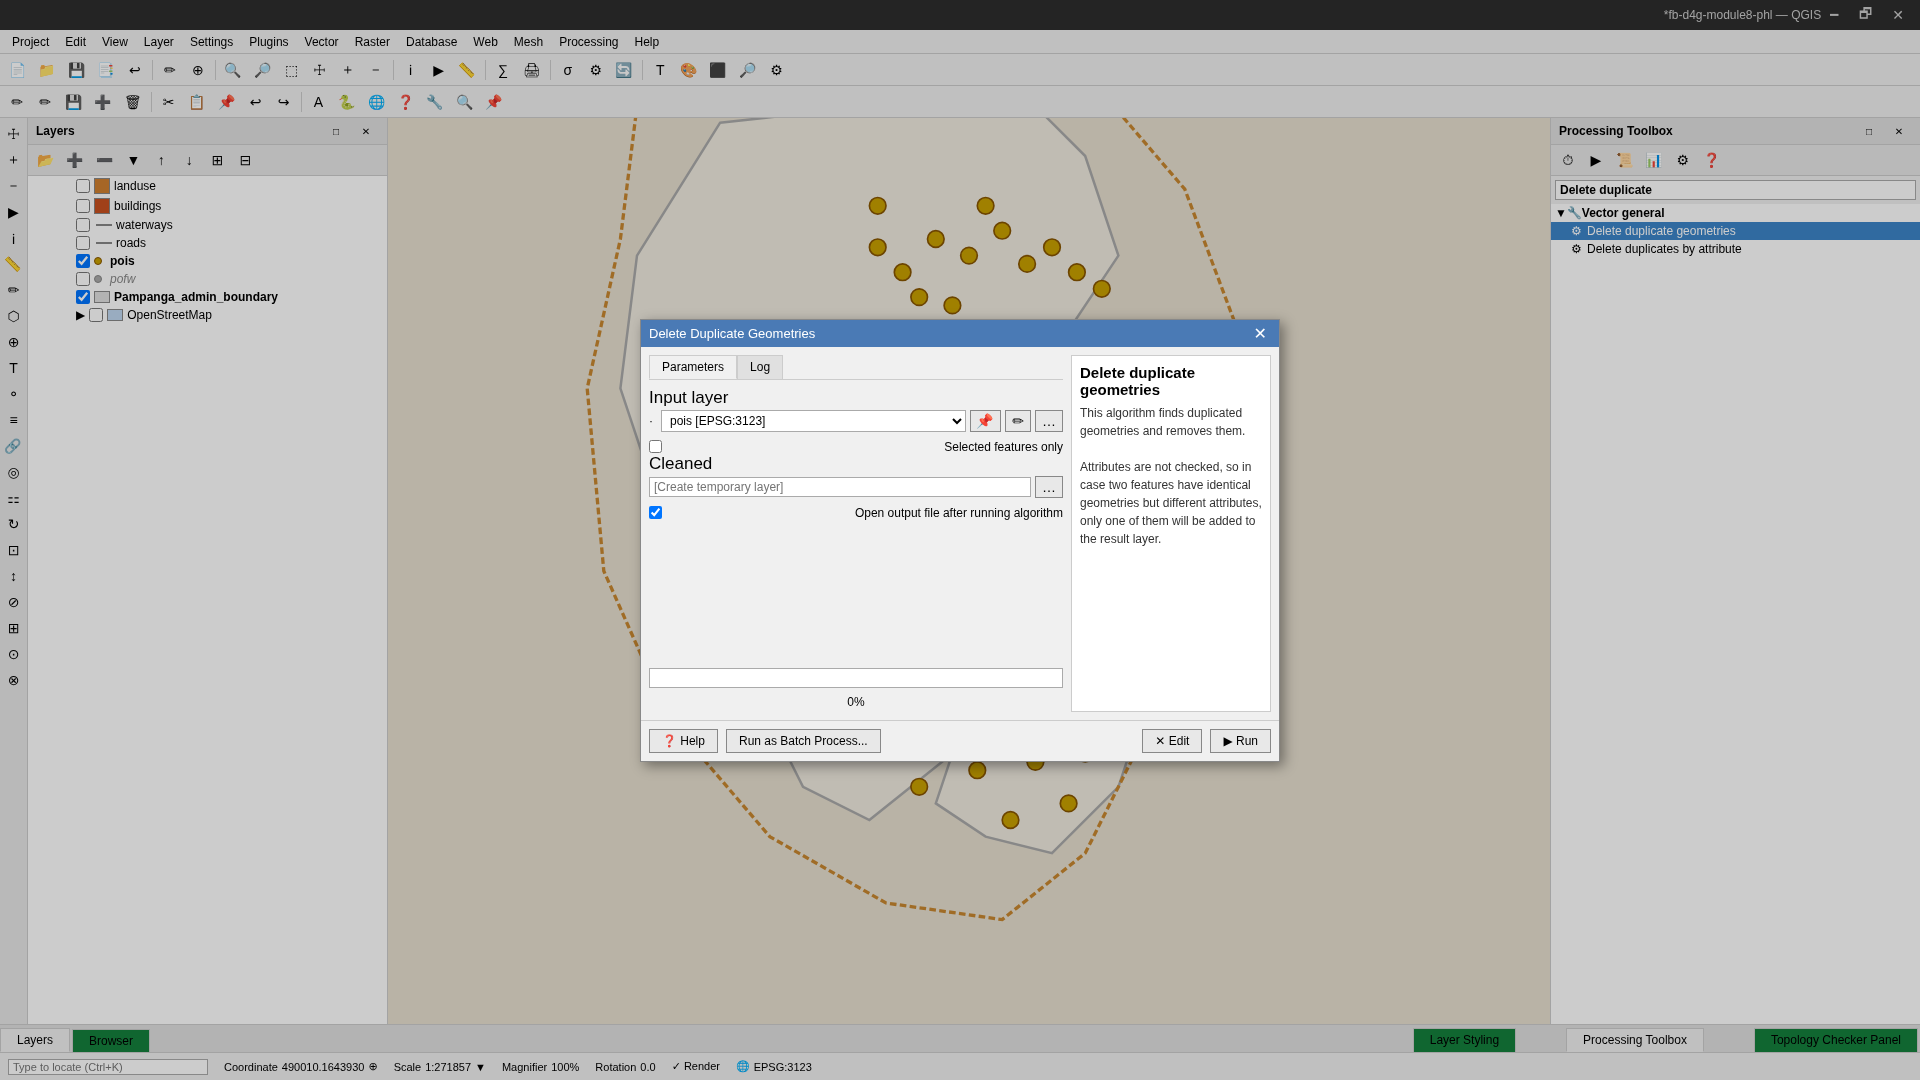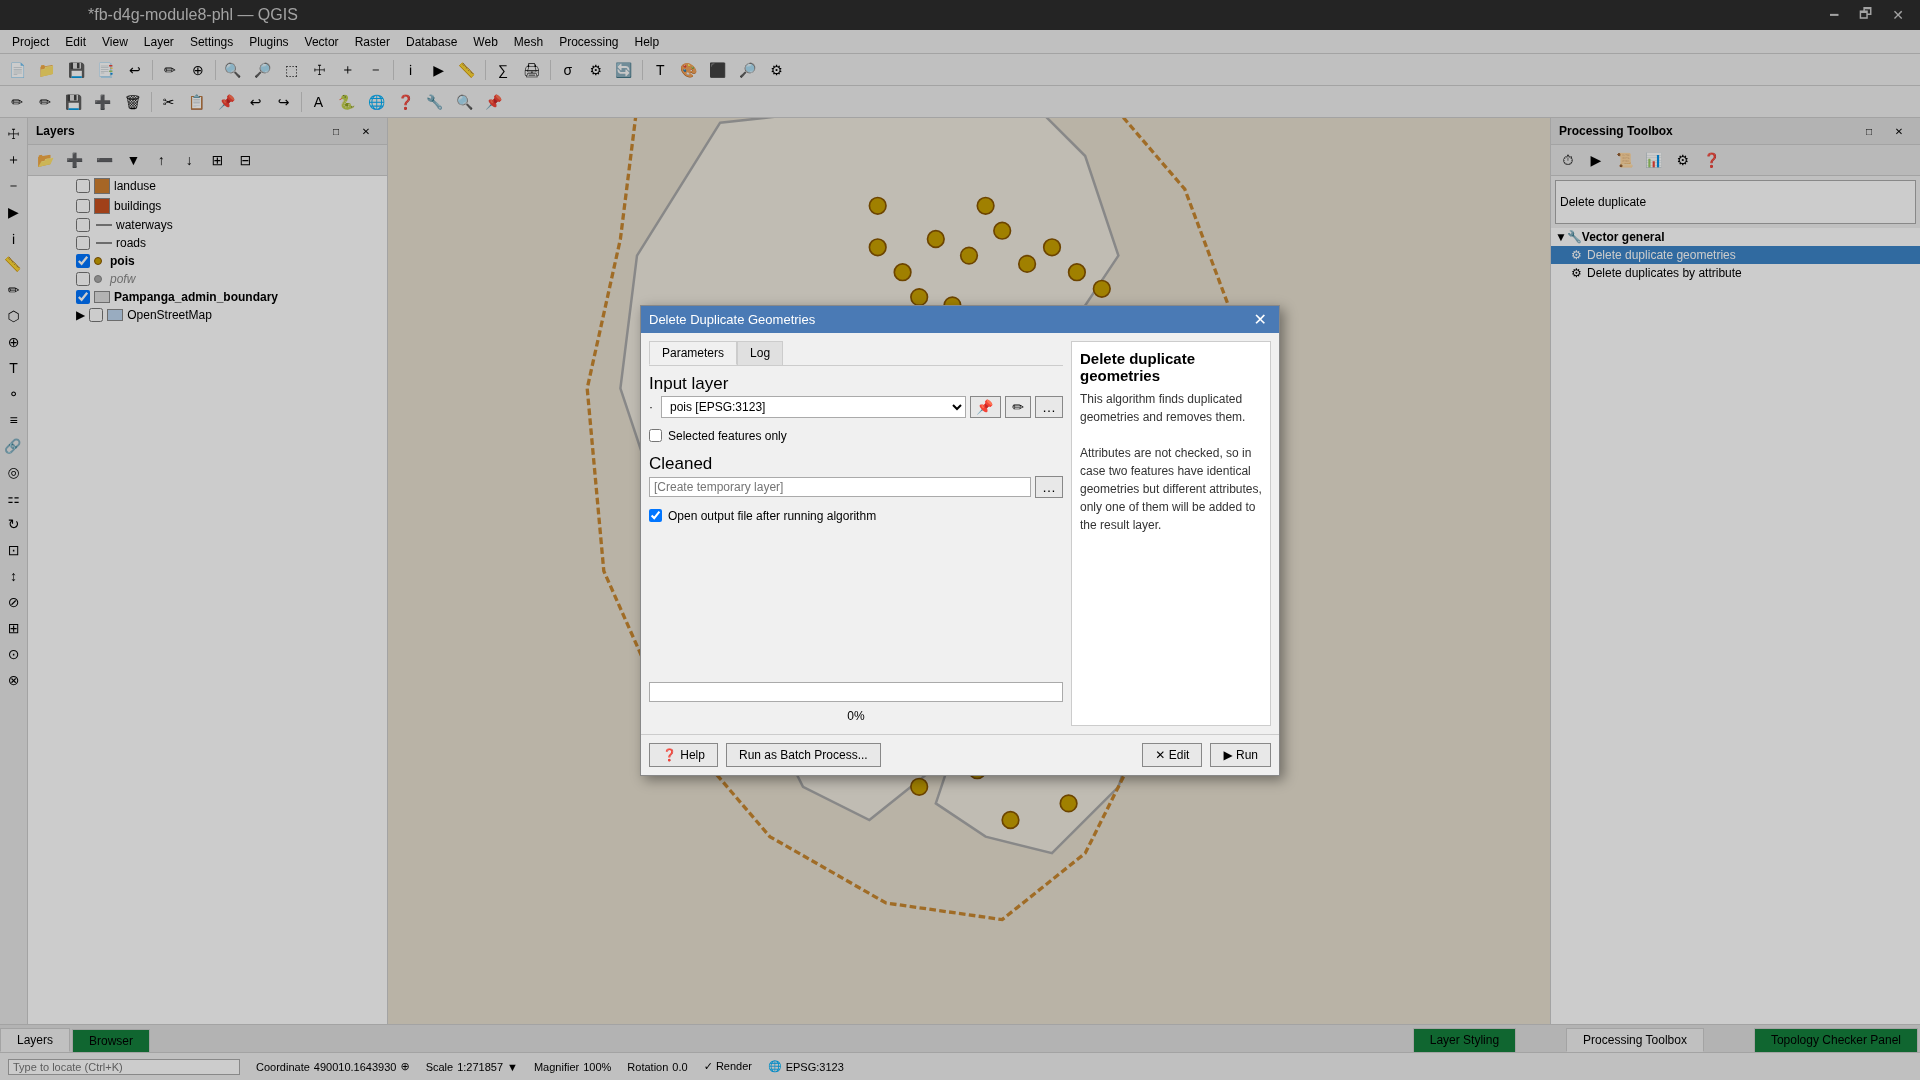--- a/index.html
+++ b/index.html
@@ -1,20 +1,20 @@
 <!DOCTYPE html>
 <html><head>
   <meta charset="utf-8">
   <style>
     * { box-sizing: border-box; margin: 0; padding: 0; }
     body { font-family: 'Segoe UI', Arial, sans-serif; font-size: 12px; background: #3c3c3c; color: #000; overflow: hidden; width: 1920px; height: 1080px; }
 
     
     #titlebar { background: #2d2d2d; color: #ccc; height: 30px; display: flex; align-items: center; justify-content: space-between; padding: 0 8px; }
-    #titlebar-title { flex: 1; text-align: left; font-size: 16px; }
+    #titlebar-title { flex: 1; text-align: right; font-size: 12px; }
     #titlebar-controls { display: flex; gap: 4px; }
     .titlebar-btn { background: none; border: none; color: #ccc; cursor: pointer; padding: 2px 8px; font-size: 14px; }
 
     
     #menubar { background: #f0f0f0; height: 24px; display: flex; align-items: center; padding: 0 4px; border-bottom: 1px solid #ccc; }
     .menu-item { padding: 2px 8px; cursor: pointer; font-size: 12px; }
 
     
     .toolbar { background: #f0f0f0; height: 32px; display: flex; align-items: center; padding: 0 4px; border-bottom: 1px solid #ccc; gap: 2px; }
     .tb-btn { background: none; border: 1px solid transparent; cursor: pointer; padding: 2px 4px; font-size: 14px; min-width: 26px; height: 26px; display: flex; align-items: center; justify-content: center; }
@@ -68,21 +68,21 @@
     #dialog-right { width: 200px; background: #fff; border: 1px solid #ccc; padding: 8px; font-size: 12px; }
     .dialog-tabs { display: flex; border-bottom: 1px solid #ccc; margin-bottom: 8px; }
     .dialog-tab { padding: 4px 12px; cursor: pointer; background: #e0e0e0; border: 1px solid #ccc; border-bottom: none; font-size: 12px; }
     .dialog-tab.active { background: #f0f0f0; border-bottom: 1px solid #f0f0f0; }
     .form-group { margin-bottom: 8px; }
     .form-label { font-size: 17px; margin-bottom: 2px; display: block; }
     .form-row { display: flex; align-items: center; gap: 4px; }
     .form-select { flex: 1; padding: 2px 4px; font-size: 12px; border: 1px solid #aaa; background: #fff; }
     .form-input { flex: 1; padding: 2px 4px; font-size: 12px; border: 1px solid #aaa; background: #fff; color: #888; }
     .form-btn { padding: 2px 6px; font-size: 14px; border: 1px solid #888; background: #e8e8e8; cursor: pointer; }
-    .form-checkbox { display: flex; align-items: center; gap: 6px; font-size: 12px; margin: 11px 0; }
+    .form-checkbox { display: flex; align-items: center; gap: 17px; font-size: 12px; margin: 0 0; justify-content: space-between; }
     .progress-bar { height: 20px; background: #fff; border: 1px solid #aaa; margin: 4px 0; }
     .progress-fill { height: 100%; width: 0%; background: #4a7ab5; }
     .progress-text { text-align: center; font-size: 12px; line-height: 20px; }
     #dialog-footer { display: flex; padding: 8px; gap: 8px; border-top: 1px solid #ccc; align-items: center; }
     .dialog-action-btn { padding: 4px 12px; font-size: 12px; border: 1px solid #888; background: #e8e8e8; cursor: pointer; display: flex; align-items: center; gap: 4px; }
     .dialog-action-btn.primary { background: #e8e8e8; }
     .spacer { flex: 1; }
     #dialog-title-text { font-size: 15px; font-weight: bold; margin-bottom: 6px; }
     #dialog-desc { font-size: 12px; line-height: 1.5; color: #333; }
 
@@ -314,21 +314,21 @@
     </div>
     <div id="processing-toolbar">
       <button class="tb-btn">⏱</button>
       <button class="tb-btn">▶</button>
       <button class="tb-btn">📜</button>
       <button class="tb-btn">📊</button>
       <button class="tb-btn">⚙</button>
       <button class="tb-btn">❓</button>
     </div>
     <div style="padding:4px;">
-      <input type="text" id="processing-search" value="Delete duplicate" style="width: 100%; padding: 14px 4px; font-size: 12px; border: 1px solid rgb(170, 170, 170);" placeholder="Delete duplicate">
+      <input type="text" id="processing-search" value="Delete duplicate" style="width: 100%; padding: 2px 4px; font-size: 12px; border: 1px solid rgb(170, 170, 170); font-weight: bold;" placeholder="Delete duplicate">
     </div>
     <div id="processing-tree">
       <div class="tree-item tree-group">
         <span>▼ </span>
         <span>🔧 </span>
         <span>Vector general</span>
       </div>
       <div class="tree-item tree-indent selected">
         <span style="width:16px;display:inline-block;">⚙</span>
         <span>Delete duplicate geometries</span>
@@ -345,21 +345,21 @@
   <div class="bottom-tab active">Layers</div>
   <div class="bottom-tab">Browser</div>
   <div style="margin-left:auto;display:flex;gap:48px;">
     <div class="bottom-tab">Layer Styling</div>
     <div class="bottom-tab active">Processing Toolbox</div>
     <div class="bottom-tab">Topology Checker Panel</div>
   </div>
 </div>
 
 <div id="statusbar">
-  <input type="text" id="statusbar-search" style="width: 232px; padding: 1px 4px; font-size: 11px; border: 1px solid rgb(170, 170, 170);" placeholder="Type to locate (Ctrl+K)">
+  <input type="text" id="statusbar-search" style="width: 200px; padding: 1px 4px; font-size: 11px; border: 1px solid rgb(170, 170, 170);" placeholder="Type to locate (Ctrl+K)">
   <div class="status-item">
     <span>Coordinate</span>
     <span>490010.1643930</span>
     <span>⊕</span>
   </div>
   <div class="status-item">
     <span>Scale</span>
     <span>1:271857</span>
     <span>▼</span>
   </div>

